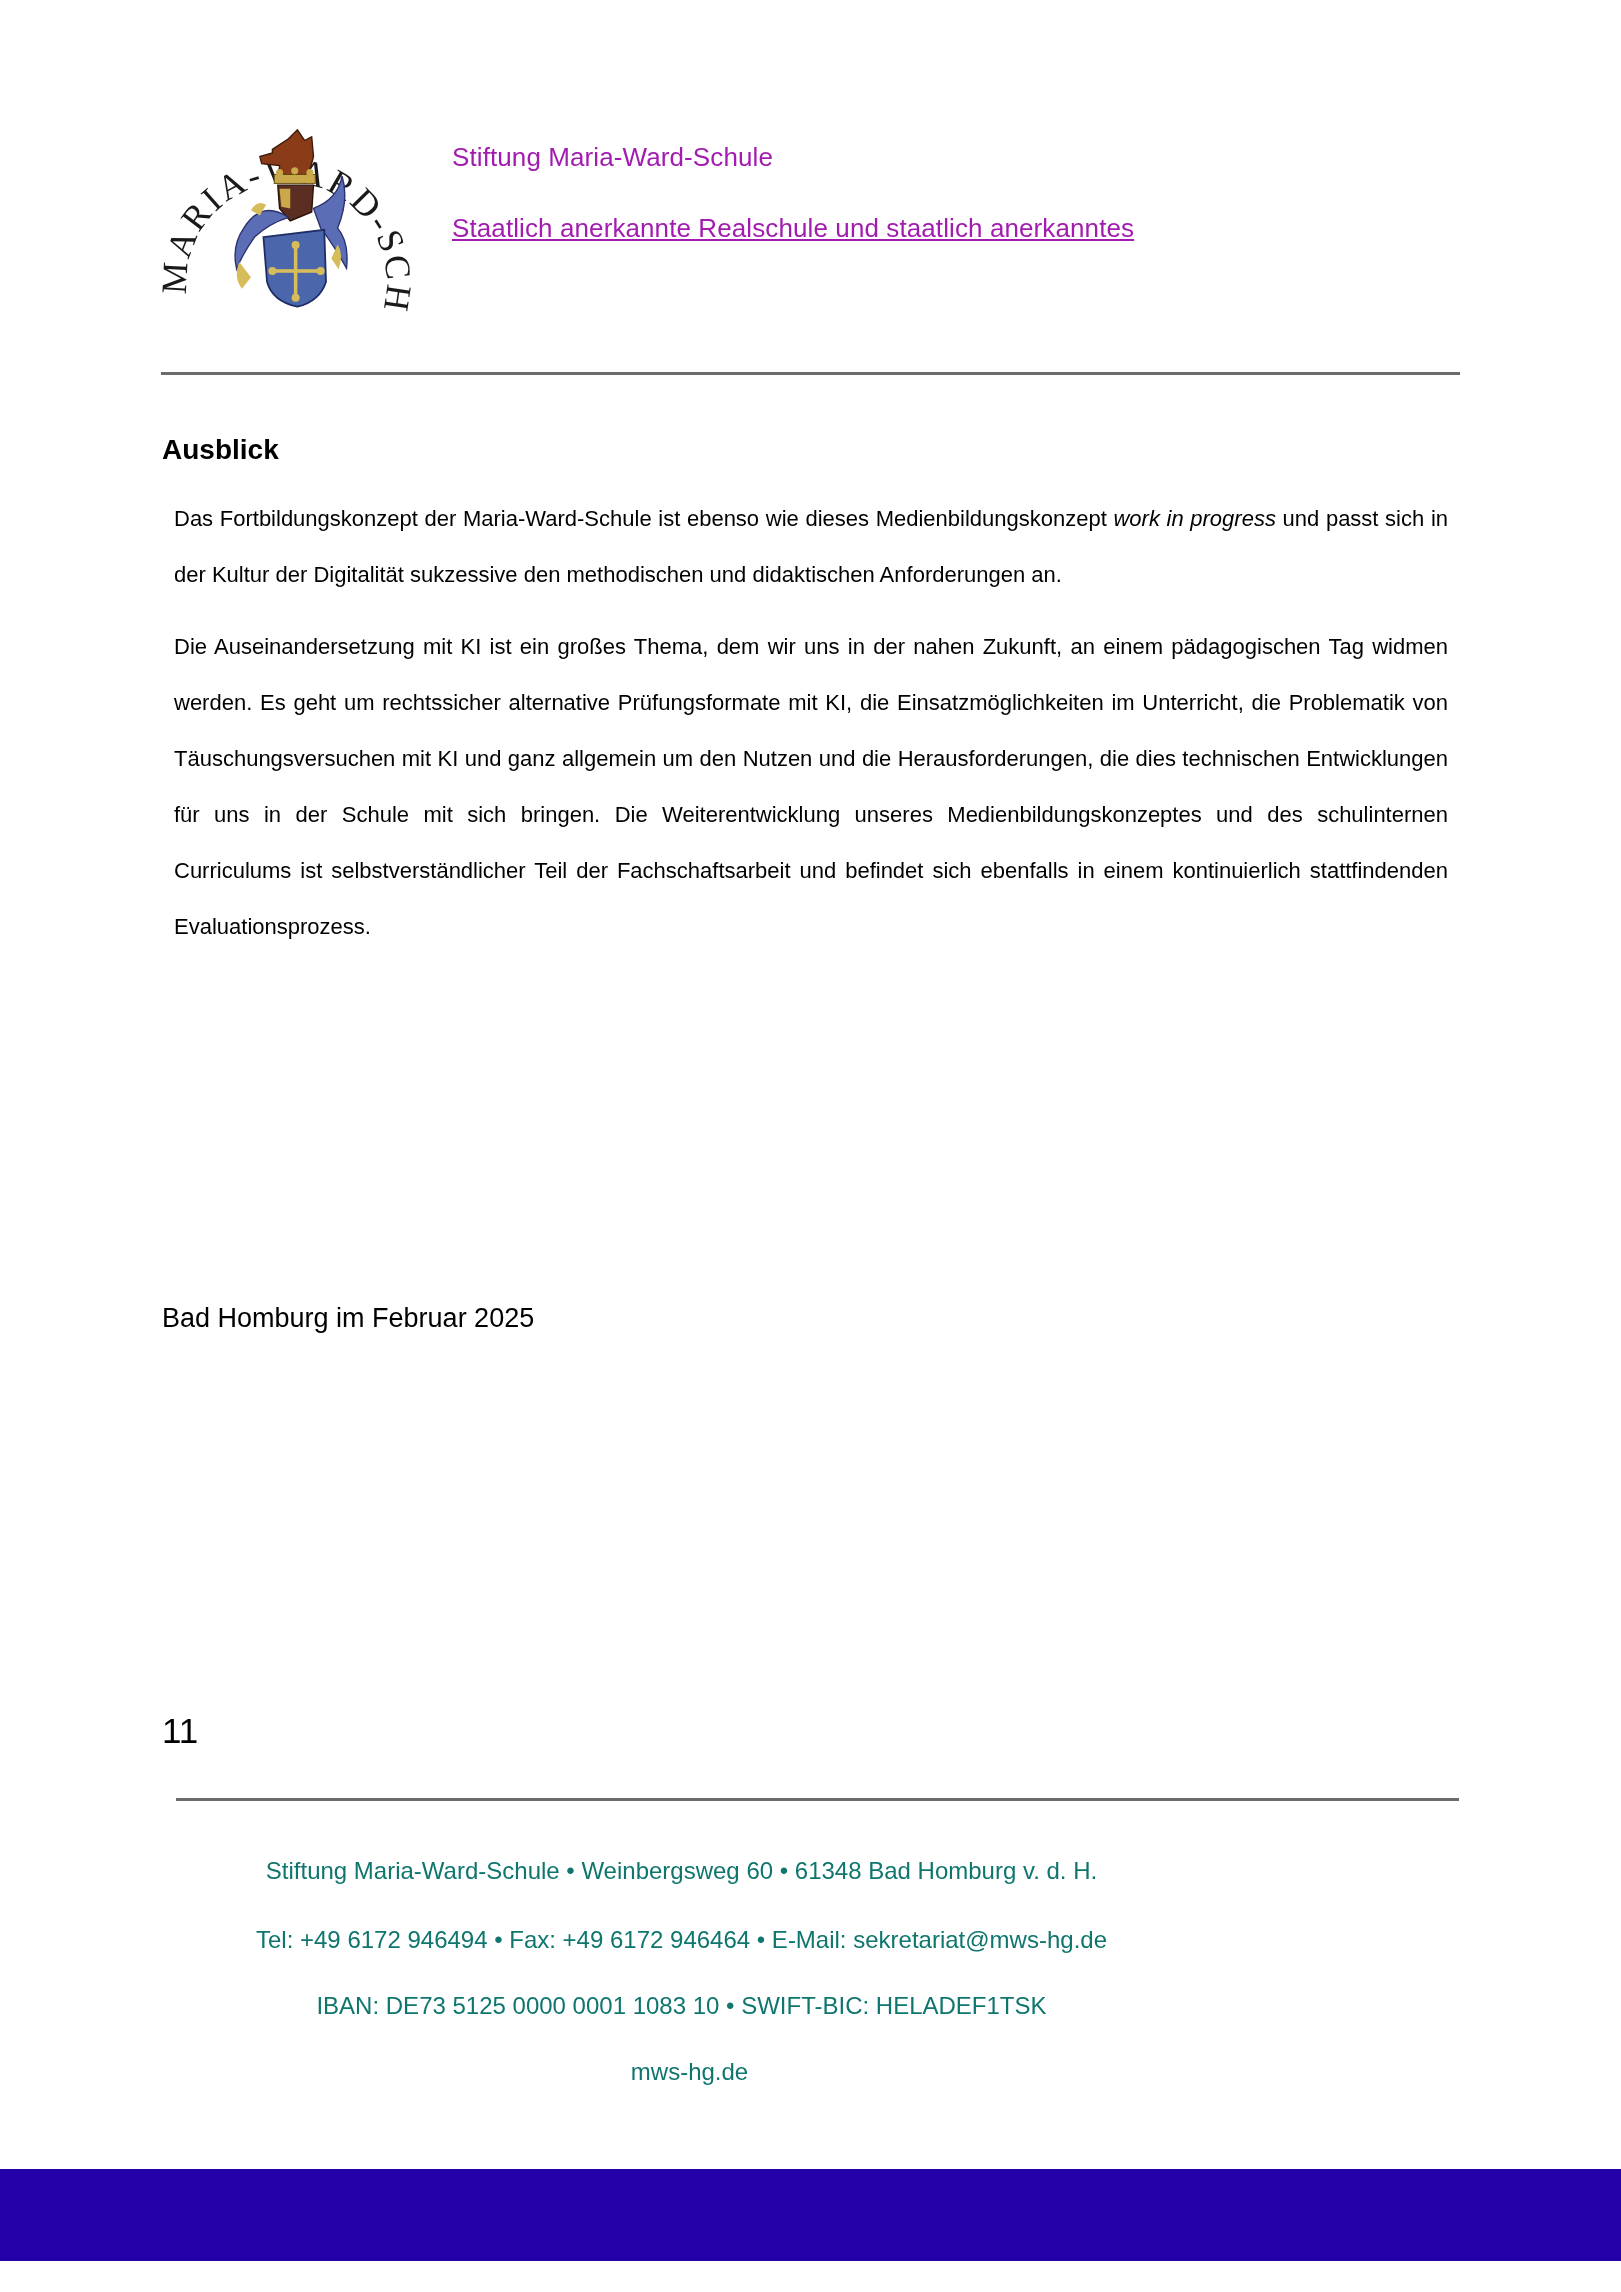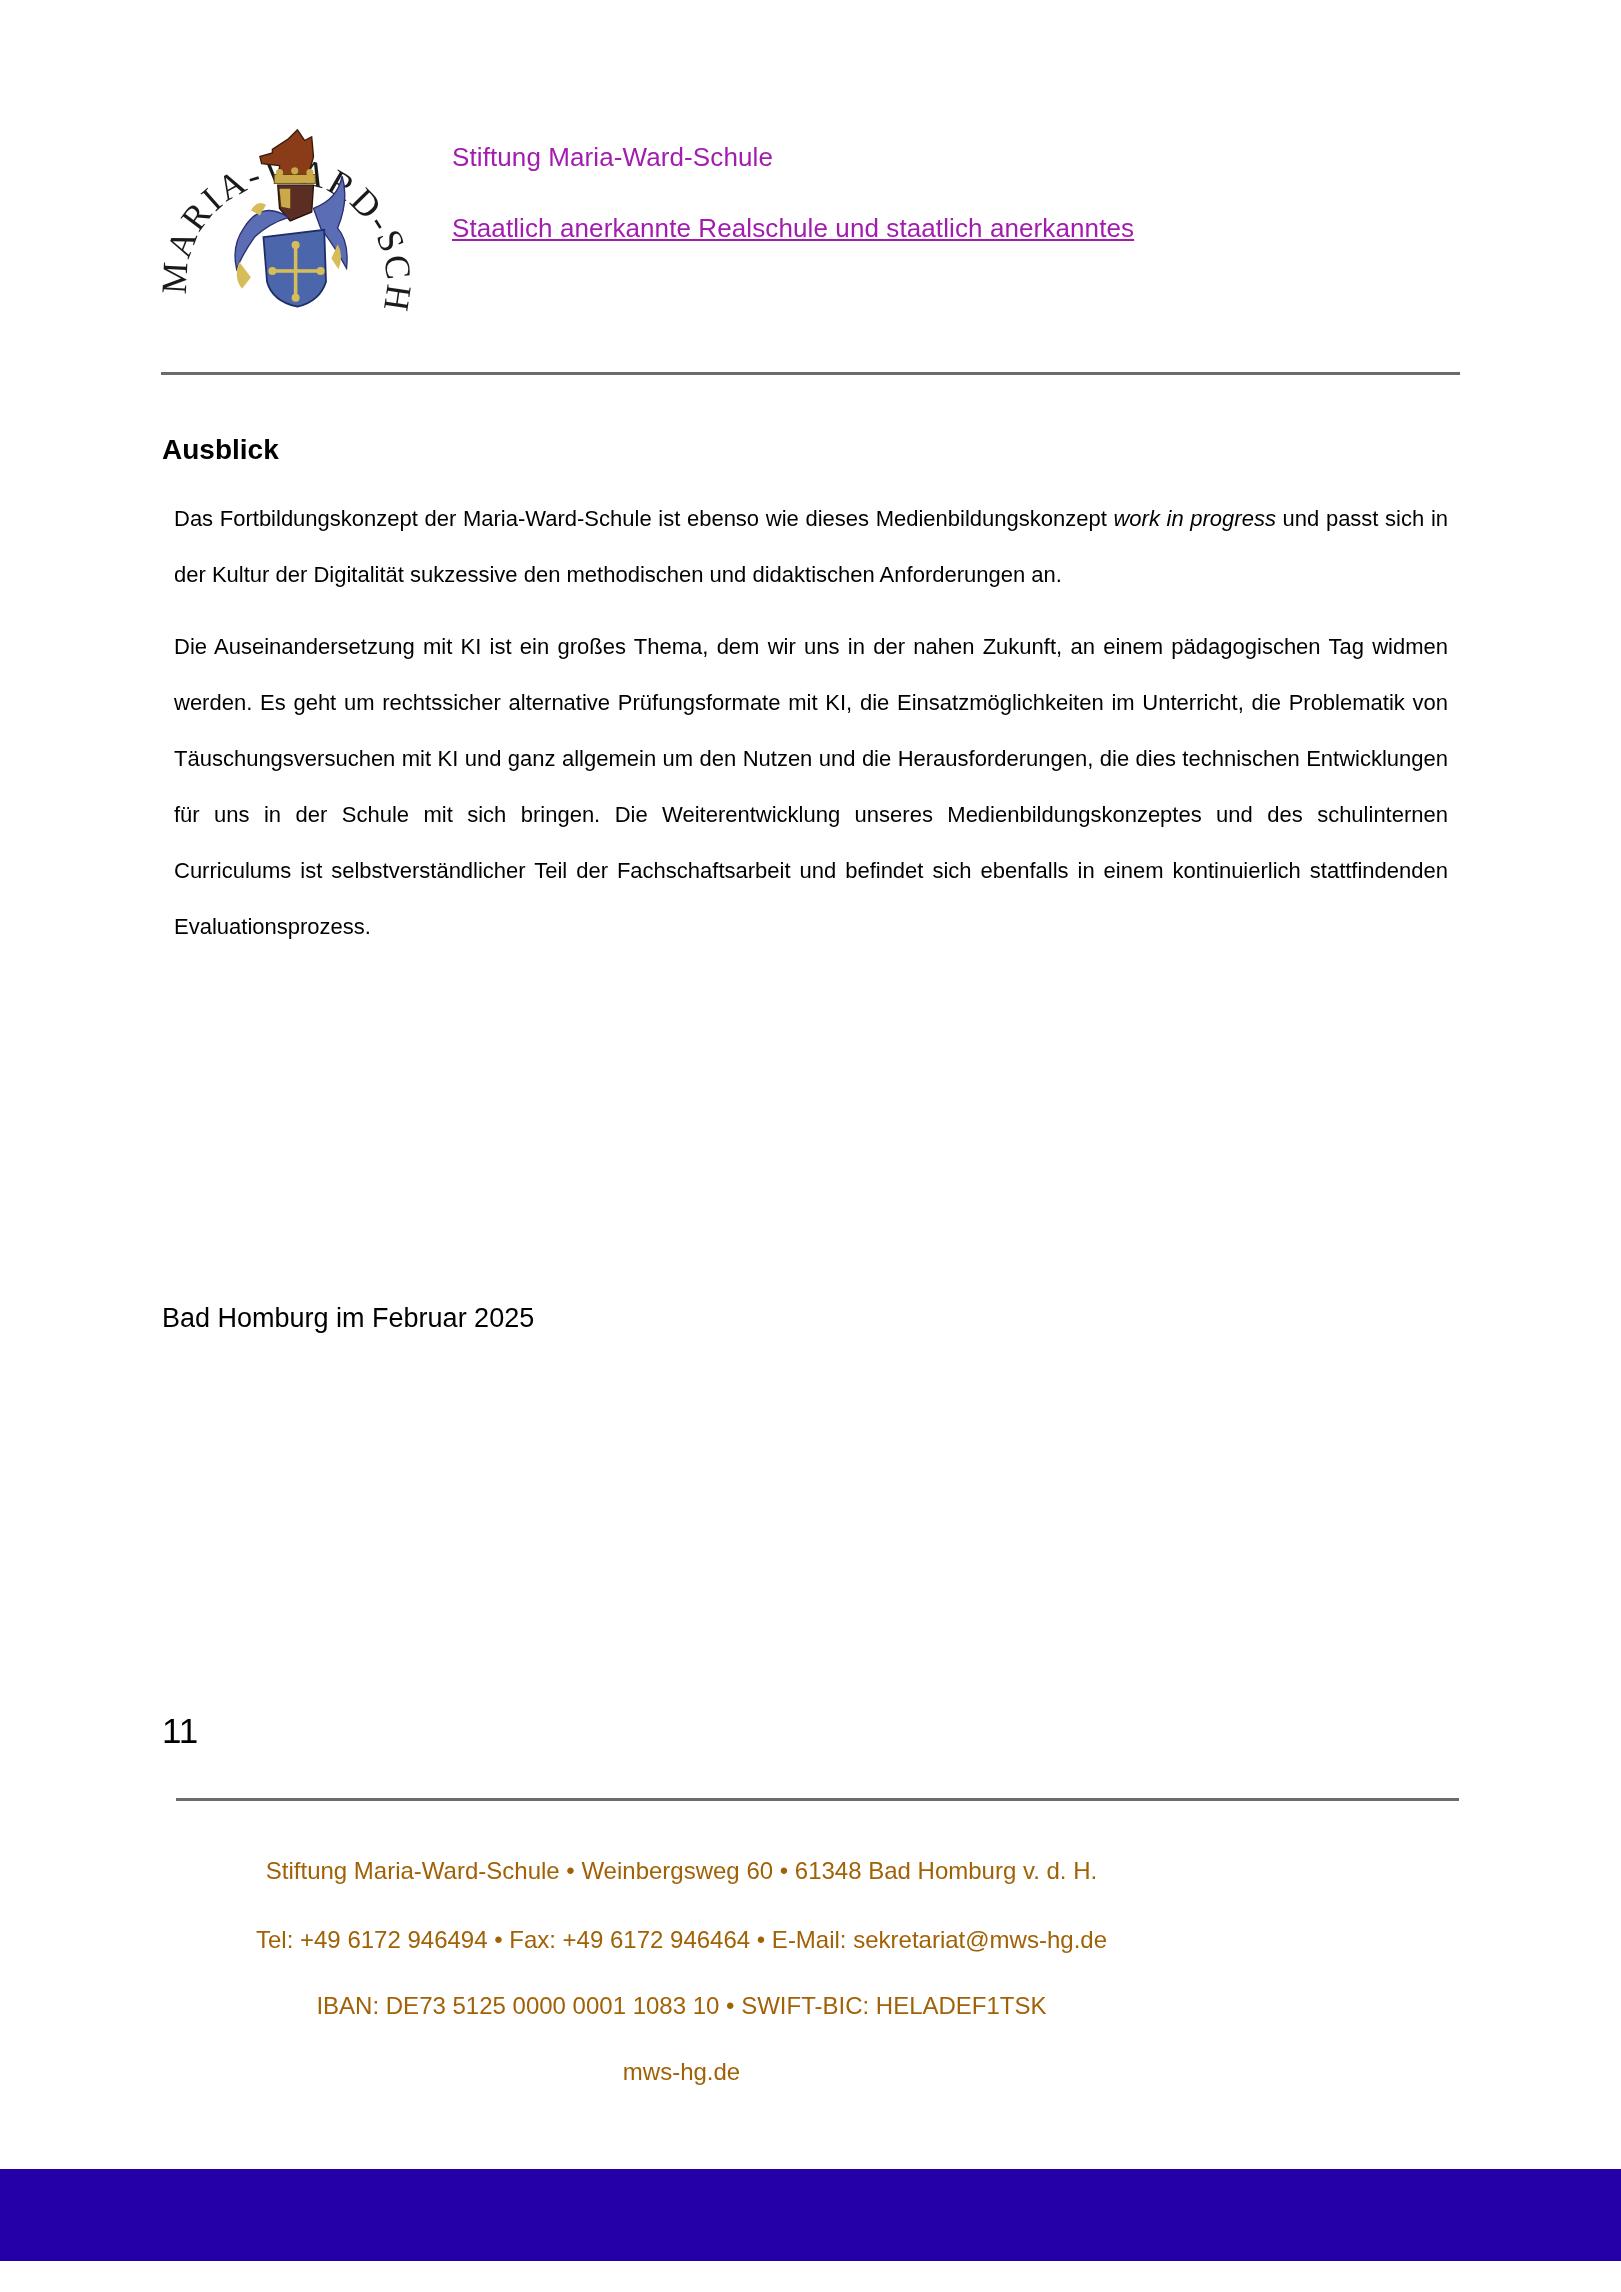--- a/index.html
+++ b/index.html
@@ -21,25 +21,25 @@
     #para-1 { margin-top: 19.7px; }
     #para-2 { margin-top: 16px; }
     #para-3 { margin-top: 16px; }
     .it { font-style: italic; }
 
     #signoff { left: 162px; top: 1303px; font-size: 27px; white-space: nowrap; }
     #page-num { left: 162px; top: 1711px; font-size: 35px; }
 
     
     #ftr-rule { left: 176px; top: 1798px; width: 1283px; height: 2.7px; background: #6b6b6b; }
-    .ftr { left: 0; width: 1363px; text-align: center; font-size: 24px; color: #a16207; white-space: nowrap; }
+    .ftr { left: 0; width: 1363px; text-align: center; font-size: 24px; color: #0f766e; white-space: nowrap; }
     #ftr-1 { top: 1857px; }
     #ftr-2 { top: 1926px; }
     #ftr-3 { top: 1992px; }
-    #ftr-4 { top: 2058px; }
+    #ftr-4 { top: 2058px; padding-left: 8px; }
     #bottom-band { left: 0; top: 2169px; width: 1621px; height: 92px; background: #2400a8; }
   </style>
 </head>
 <body>
 
 <div id="logo" class="abs">
   <svg width="260" height="219" viewBox="0 0 290 245">
     <defs>
       <path id="logo-arc" d="M 38 232 A 112 112 0 1 1 258 232"></path>
     </defs>

